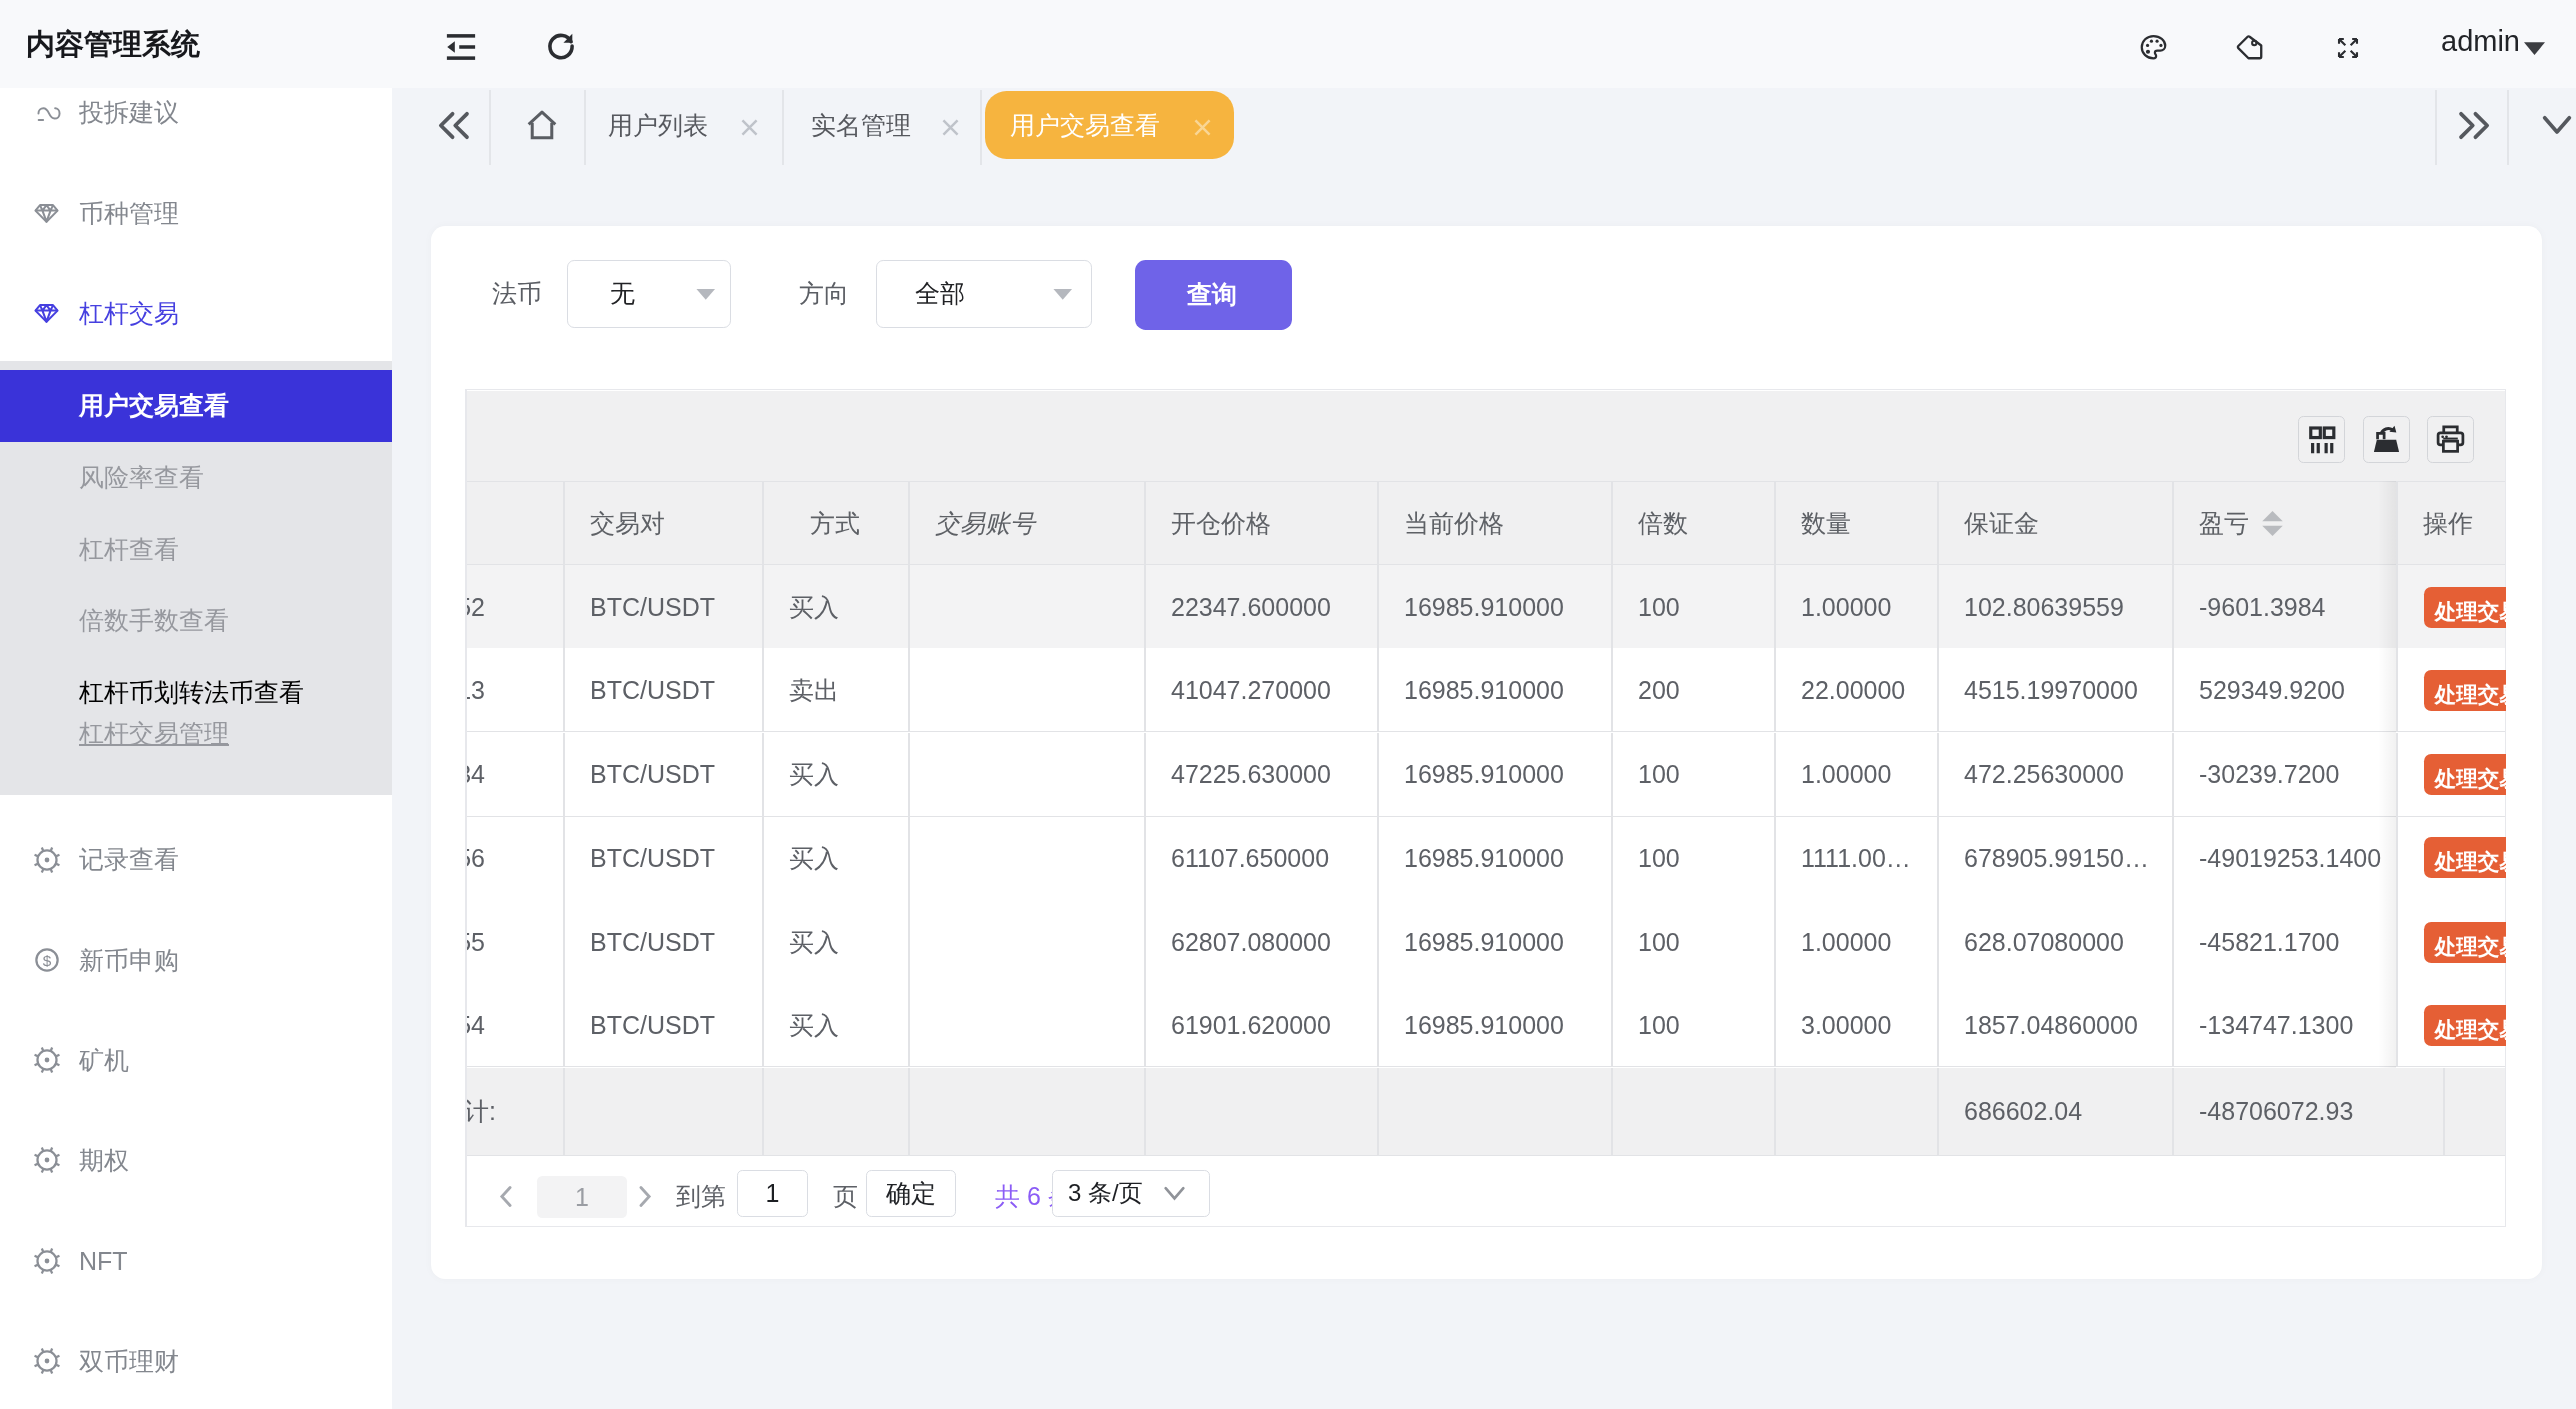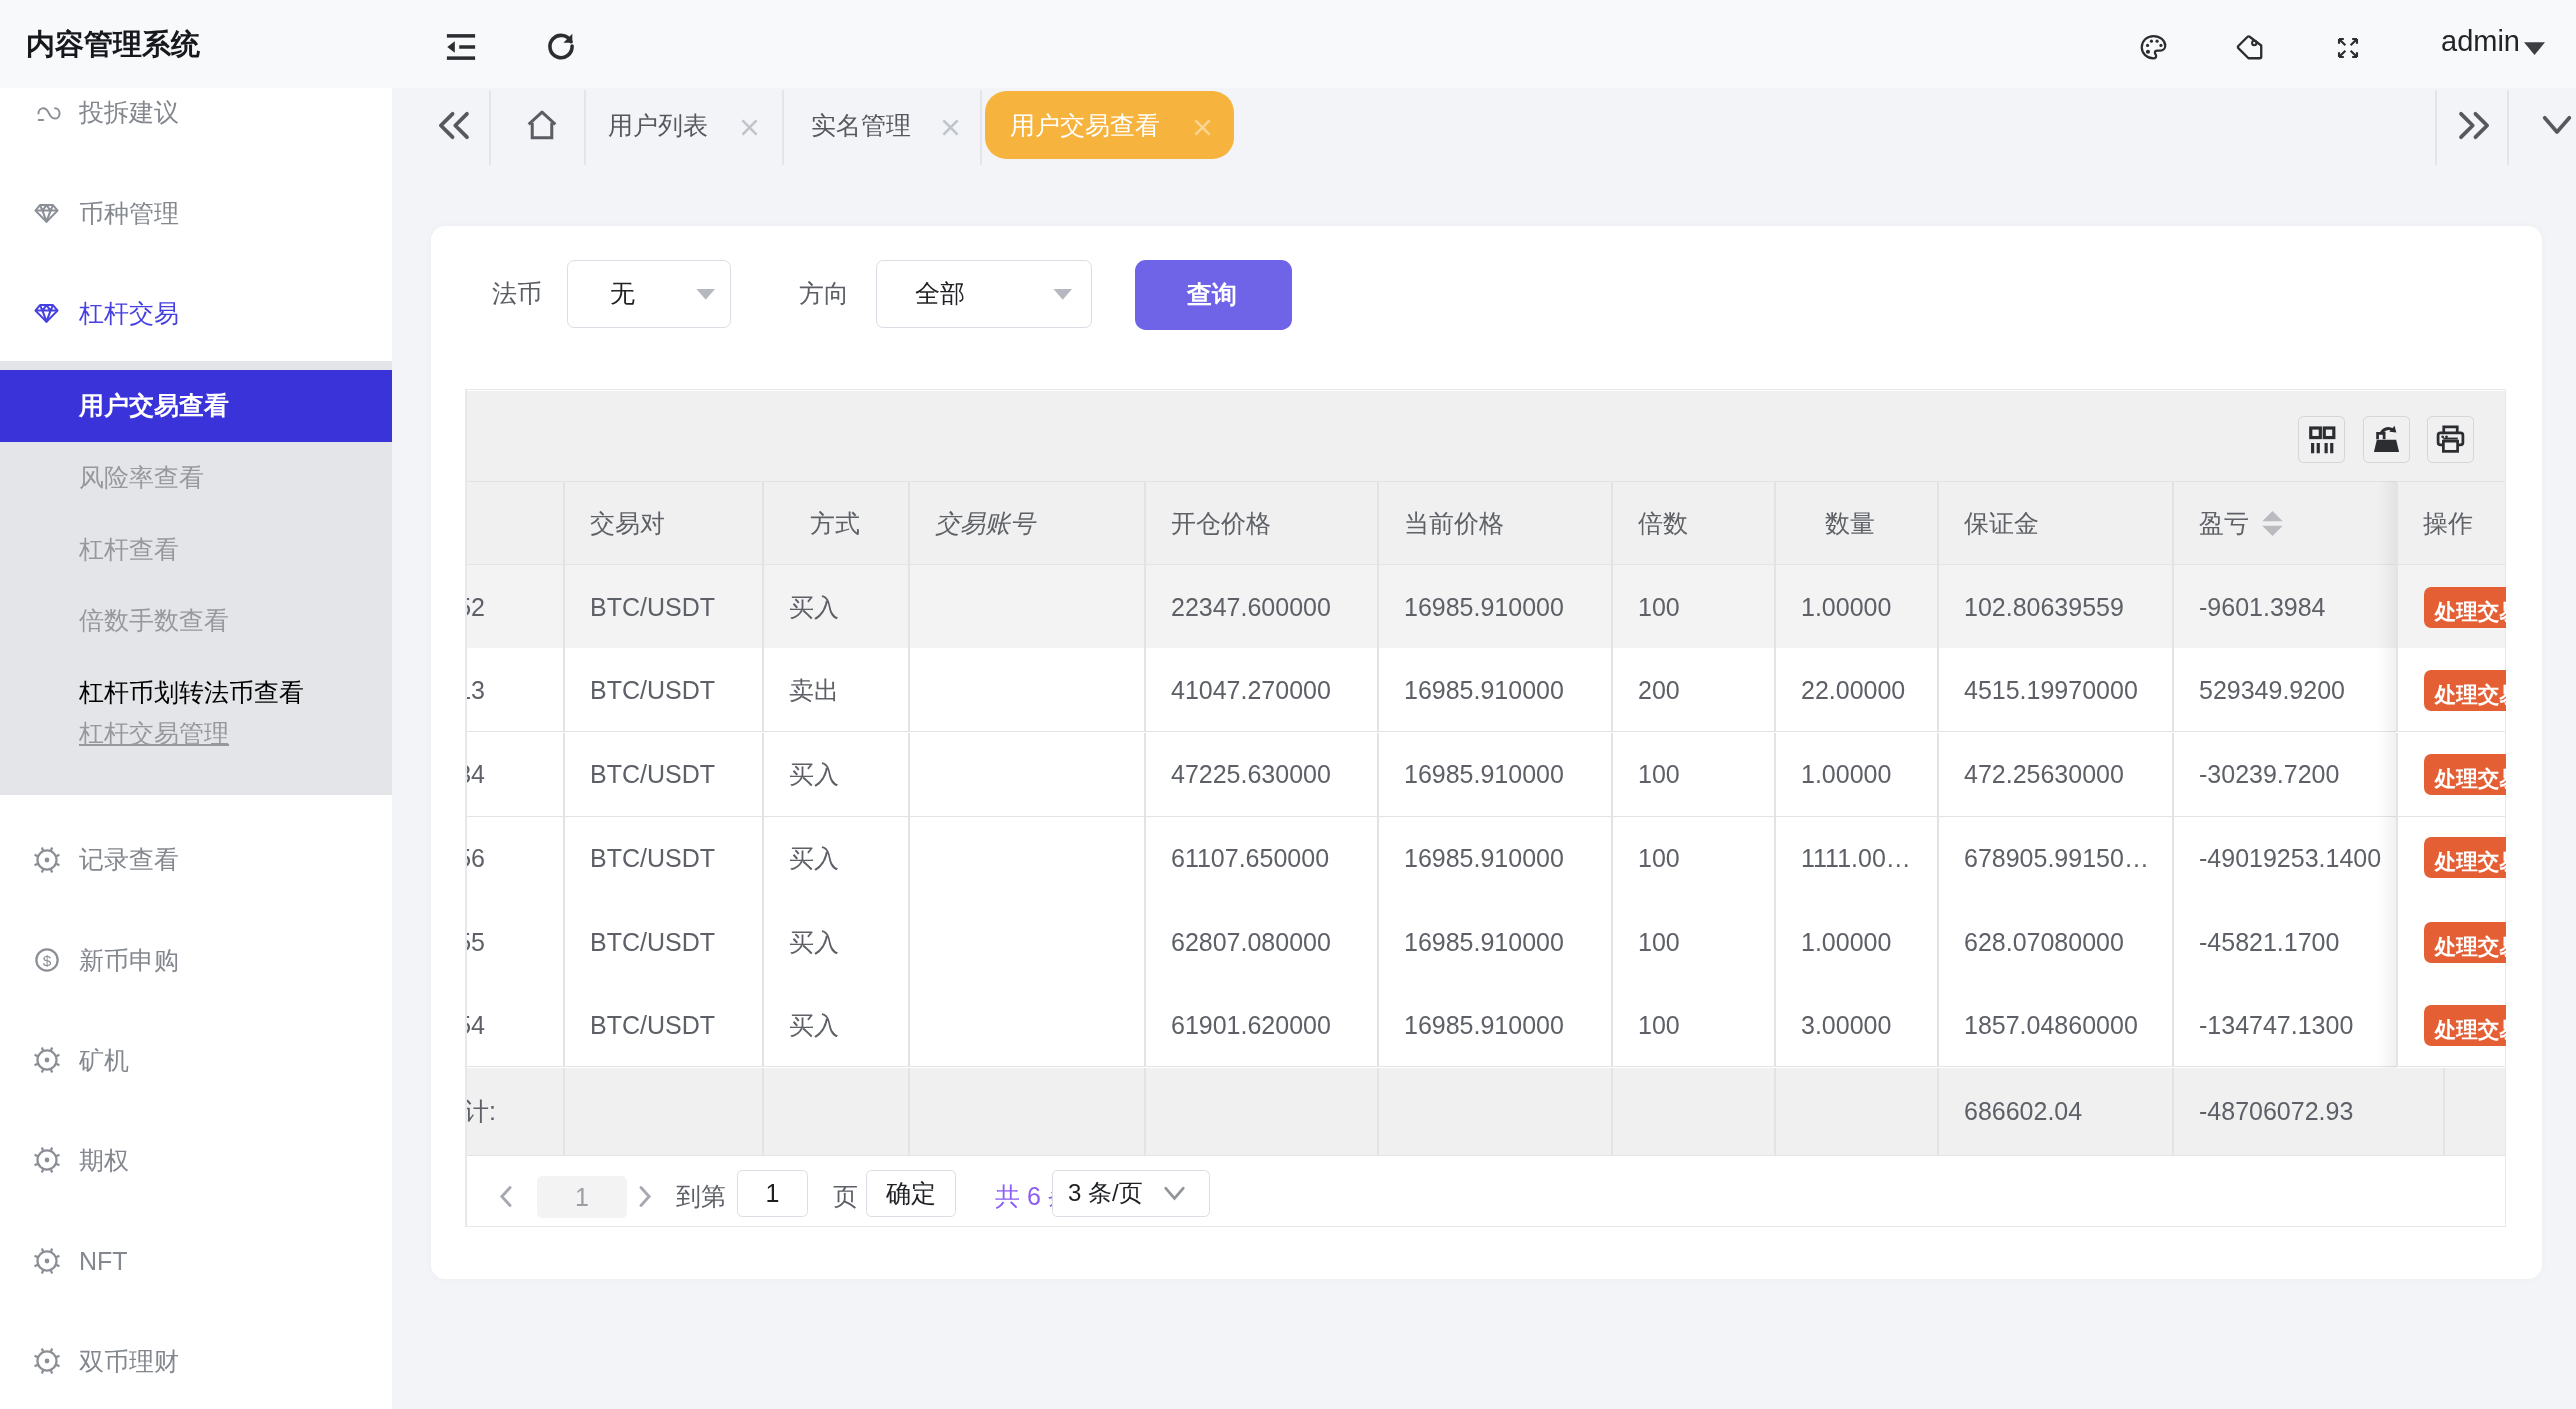--- a/index.html
+++ b/index.html
@@ -244,21 +244,21 @@
     <circle cx="6.3" cy="7" r="0.75" fill="#2b2d31"></circle>
 <path d="M4.5 8 L12.5 8" stroke="#2b2d31" stroke-width="1.1"></path>
 </svg>
 <div style="position:absolute;left:467px;top:481px;width:2038px;height:84px;background:#f0f0f1;border-top:1.8px solid #e2e3e6;border-bottom:1.8px solid #e2e3e6;"></div>
 <div class="t" style="left:590px;top:511px;color:#5e6166;">交易对</div>
 <div class="t" style="left:789px;top:511px;color:#5e6166;margin-left:21px;">方式</div>
 <div class="t" style="left:935px;top:511px;color:#5e6166;font-style:italic;">交易账号</div>
 <div class="t" style="left:1171px;top:511px;color:#5e6166;">开仓价格</div>
 <div class="t" style="left:1404px;top:511px;color:#5e6166;">当前价格</div>
 <div class="t" style="left:1638px;top:511px;color:#5e6166;">倍数</div>
-<div class="t" style="left:1801px;top:511px;color:#5e6166;margin-left:24px;">数量</div>
+<div class="t" style="left:1801px;top:511px;color:#5e6166;">数量</div>
 <div class="t" style="left:1964px;top:511px;color:#5e6166;">保证金</div>
 <div class="t" style="left:2199px;top:511px;color:#5e6166;">盈亏</div>
 <div class="t" style="left:2423px;top:511px;color:#5e6166;">操作</div>
 <svg class="a" style="left:2261px;top:510px" width="23" height="27" viewBox="0 0 13 15">
 <path d="M6.5 0.5 L12.3 6.2 L0.7 6.2 Z" fill="#b9bbbf"></path>
 <path d="M6.5 14.5 L12.3 8.8 L0.7 8.8 Z" fill="#b9bbbf"></path>
 </svg>
 <div style="position:absolute;left:563px;top:481px;width:1.8px;height:84px;background:#e2e3e6;"></div>
 <div style="position:absolute;left:762px;top:481px;width:1.8px;height:84px;background:#e2e3e6;"></div>
 <div style="position:absolute;left:908px;top:481px;width:1.8px;height:84px;background:#e2e3e6;"></div>

